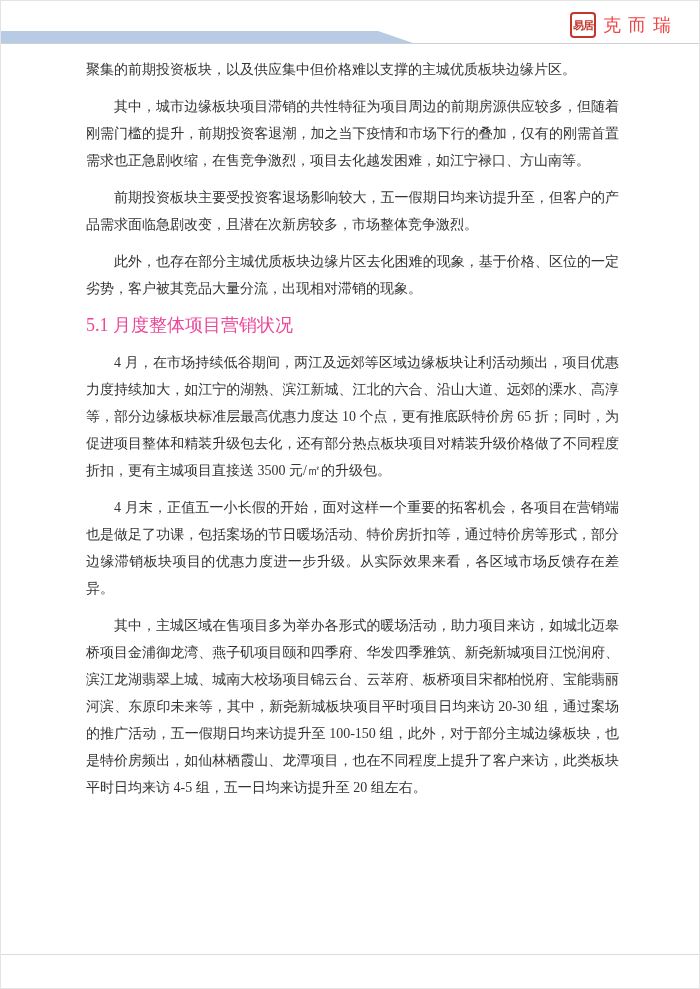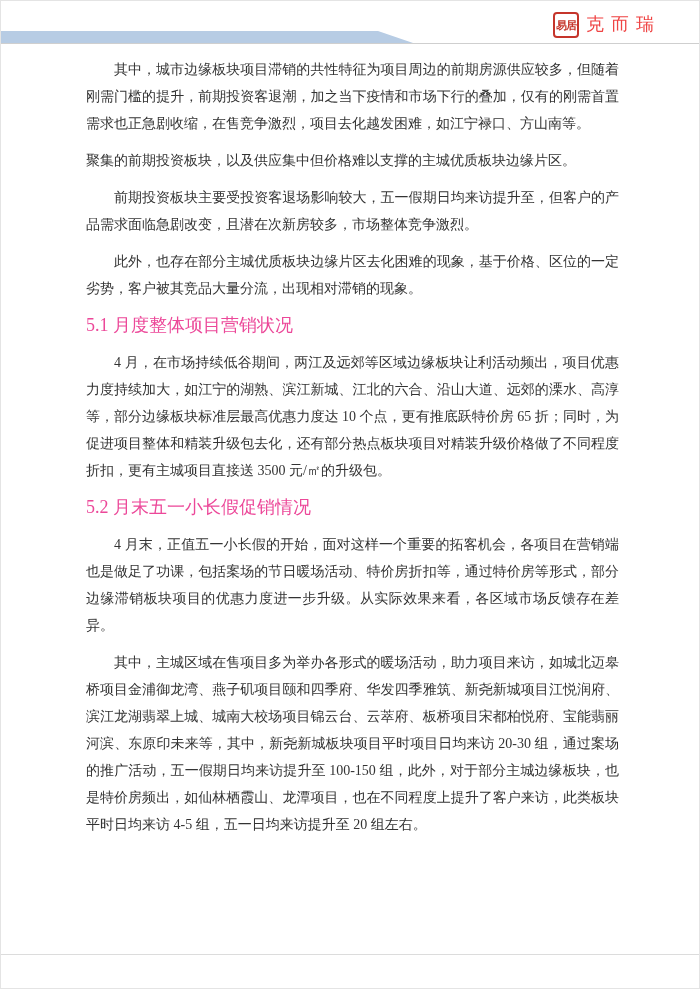--- a/index.html
+++ b/index.html
@@ -26,22 +26,23 @@
     clip-path: polygon(0 0, 377px 0, 415px 100%, 0 100%);
   }
   .header-divider {
     position: absolute;
     top: 42px; left: 0; right: 0;
     height: 1px;
     background: #cfcfcf;
   }
   .brand-logo {
     position: absolute;
-    top: 11px; right: 38px;
+    top: 11px; right: 21px;
     display: flex;
+    align-items: center;
     gap: 7px;
   }
   .seal {
     width: 26px; height: 26px;
     border: 2px solid var(--seal-red, #c5352b);
     border-radius: 4px;
     color: var(--seal-red, #c5352b);
     font-family: "Liberation Serif", "DejaVu Serif", serif;
     font-weight: bold;
     font-size: 11px;
@@ -119,30 +120,29 @@
 <div class="page">
 
   <div class="header-band"></div>
   <div class="header-divider"></div>
   <div class="brand-logo">
     <div class="seal">易居</div>
     <div class="brand-text">克而瑞</div>
   </div>
 
   <div class="content">
+    <p class="para no-indent">聚集的前期投资板块，以及供应集中但价格难以支撑的主城优质板块边缘片区。</p>
     <p class="para">其中，城市边缘板块项目滞销的共性特征为项目周边的前期房源供应较多，但随着刚需门槛的提升，前期投资客退潮，加之当下疫情和市场下行的叠加，仅有的刚需首置需求也正急剧收缩，在售竞争激烈，项目去化越发困难，如江宁禄口、方山南等。</p>
-    <p class="para no-indent">聚集的前期投资板块，以及供应集中但价格难以支撑的主城优质板块边缘片区。</p>
     <p class="para">前期投资板块主要受投资客退场影响较大，五一假期日均来访提升至，但客户的产品需求面临急剧改变，且潜在次新房较多，市场整体竞争激烈。</p>
     <p class="para">此外，也存在部分主城优质板块边缘片区去化困难的现象，基于价格、区位的一定劣势，客户被其竞品大量分流，出现相对滞销的现象。</p>
 
 
     <p class="subsection-title">5.1 月度整体项目营销状况</p>
     <p class="para">4 月，在市场持续低谷期间，两江及远郊等区域边缘板块让利活动频出，项目优惠力度持续加大，如江宁的湖熟、滨江新城、江北的六合、沿山大道、远郊的溧水、高淳等，部分边缘板块标准层最高优惠力度达 10 个点，更有推底跃特价房 65 折；同时，为促进项目整体和精装升级包去化，还有部分热点板块项目对精装升级价格做了不同程度折扣，更有主城项目直接送 3500 元/㎡的升级包。</p>
 
-    <p class="subsection-title">5.2 月末五一小长假促销情况</p>
     <p class="para">4 月末，正值五一小长假的开始，面对这样一个重要的拓客机会，各项目在营销端也是做足了功课，包括案场的节日暖场活动、特价房折扣等，通过特价房等形式，部分边缘滞销板块项目的优惠力度进一步升级。从实际效果来看，各区域市场反馈存在差异。</p>
     <p class="para">其中，主城区域在售项目多为举办各形式的暖场活动，助力项目来访，如城北迈皋桥项目金浦御龙湾、燕子矶项目颐和四季府、华发四季雅筑、新尧新城项目江悦润府、滨江龙湖翡翠上城、城南大校场项目锦云台、云萃府、板桥项目宋都柏悦府、宝能翡丽河滨、东原印未来等，其中，新尧新城板块项目平时项目日均来访 20-30 组，通过案场的推广活动，五一假期日均来访提升至 100-150 组，此外，对于部分主城边缘板块，也是特价房频出，如仙林栖霞山、龙潭项目，也在不同程度上提升了客户来访，此类板块平时日均来访 4-5 组，五一日均来访提升至 20 组左右。</p>
   </div>
 
   <div class="footer-divider"></div>
   <div class="page-footer">
     <span class="footer-copyright">版权所有©易居企业集团克而瑞</span>
     <span class="footer-pagenum">10/ 14</span>
   </div>
 

